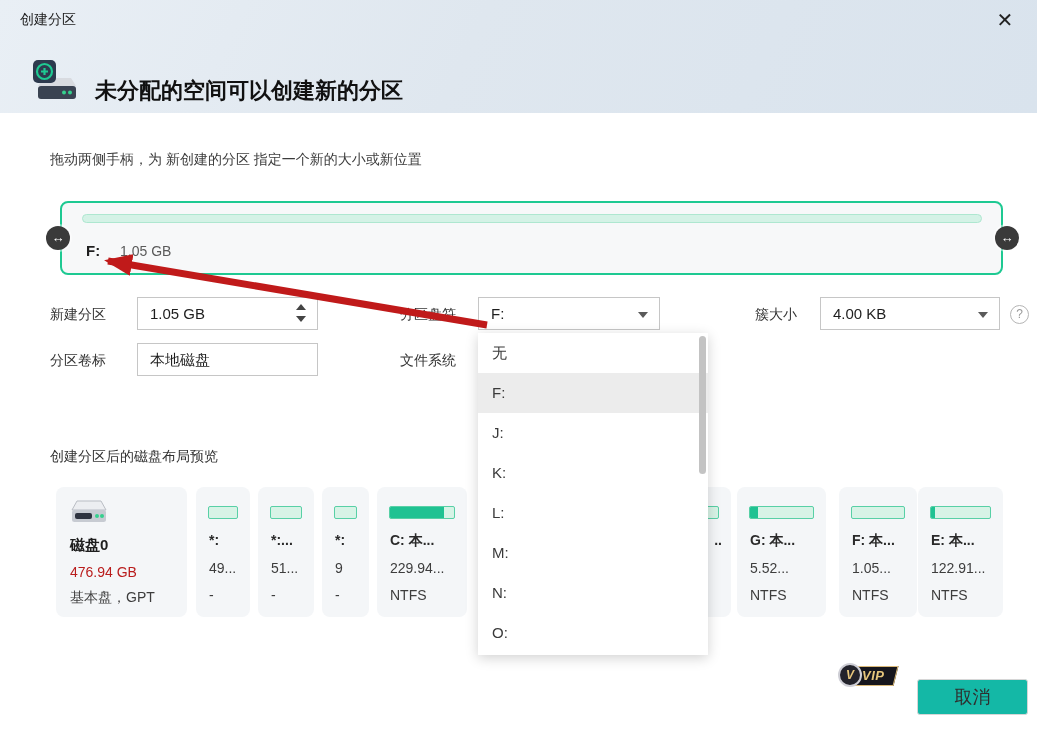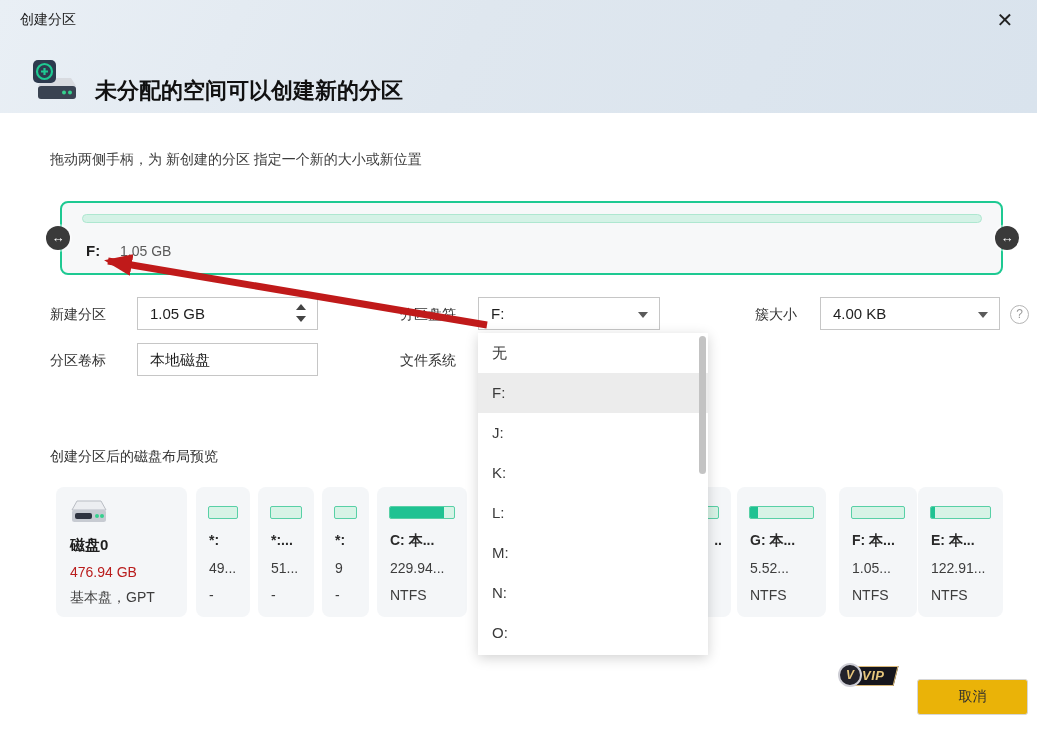--- a/index.html
+++ b/index.html
@@ -66,22 +66,22 @@
   .pcard.partial .plabel { left:auto; right:9px; }
   .dcard-icon { position:absolute; left:14px; top:13px; }
   .dname { position:absolute; left:14px; top:49px; font-size:15px; font-weight:bold; color:#1e1e1e; }
   .dcap  { position:absolute; left:14px; top:77px; font-size:14px; color:#b91c1c; }
   .dtype { position:absolute; left:14px; top:102px; font-size:14px; color:#3d3d3d; }
 
   
   .btn-ok { position:absolute; left:779px; top:679px; width:107px; height:36px; background:#21ce8e;
             border:none; border-radius:4px; color:#fff; font-size:15px; cursor:pointer; z-index:2;
             font-family:inherit; }
-  .btn-cancel { position:absolute; left:917px; top:679px; width:111px; height:36px; background:#eab308;
-            border:1px solid #d6d6d6; border-radius:3px; color:#2f2f2f; font-size:14px; cursor:pointer;
+  .btn-cancel { position:absolute; left:917px; top:679px; width:111px; height:36px; background:#14b8a6;
+            border:1px solid #d6d6d6; border-radius:3px; color:#2f2f2f; font-size:18px; cursor:pointer;
             font-family:inherit; }
   .vip { position:absolute; left:838px; top:663px; z-index:5; height:26px; }
   .vip-rect { position:absolute; left:14px; top:3px; width:44px; height:20px; background:#16161d;
               border:1px solid #d9b878; transform:skewX(-14deg); }
   .vip-text { position:absolute; left:24px; top:5px; font-size:13px; font-weight:bold; font-style:italic;
               color:#e7c77c; letter-spacing:.5px; }
   .vip-circle { position:absolute; left:0; top:0; width:24px; height:24px; border-radius:50%;
               background:#23232b; border:2px solid #cfcfd6; color:#e7c77c; font-size:12px;
               font-weight:bold; font-style:italic; text-align:center; line-height:20px; }
 </style>

